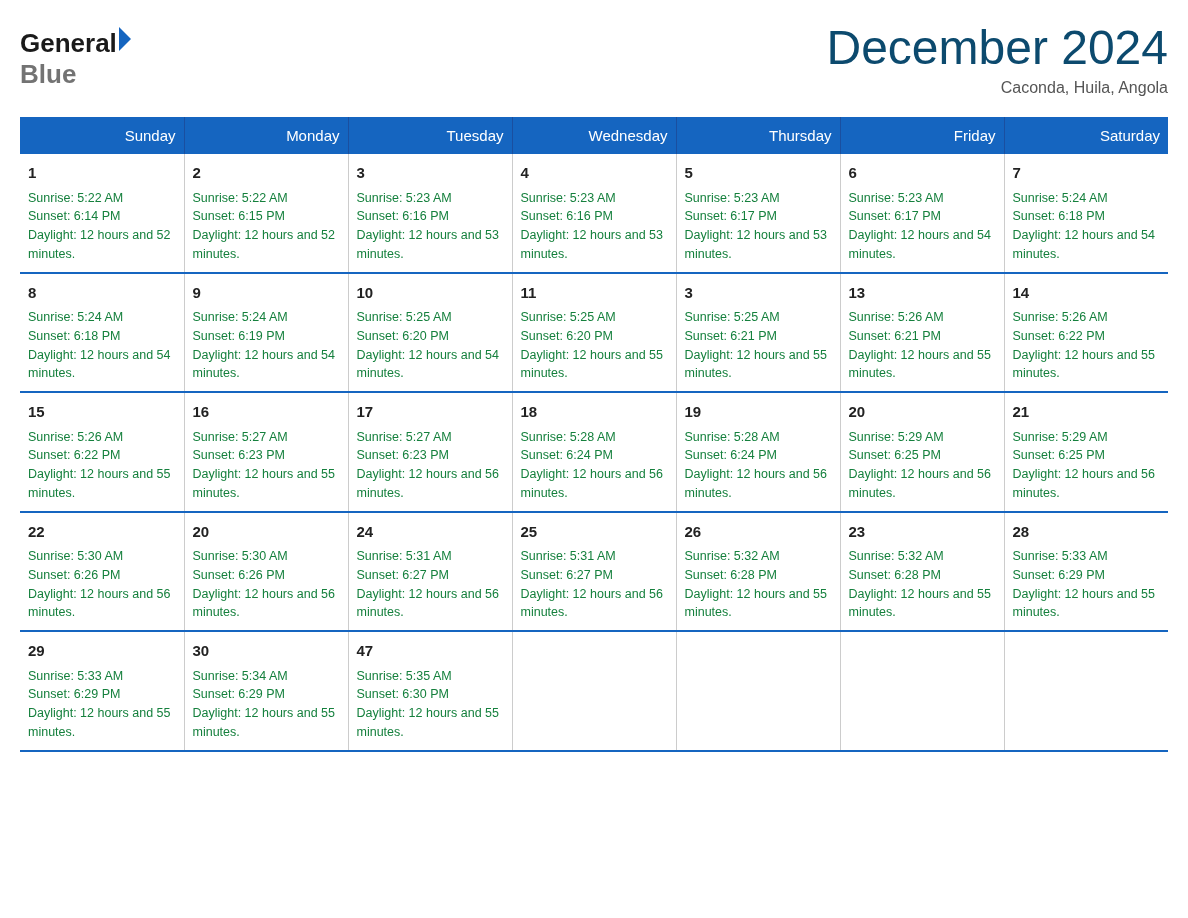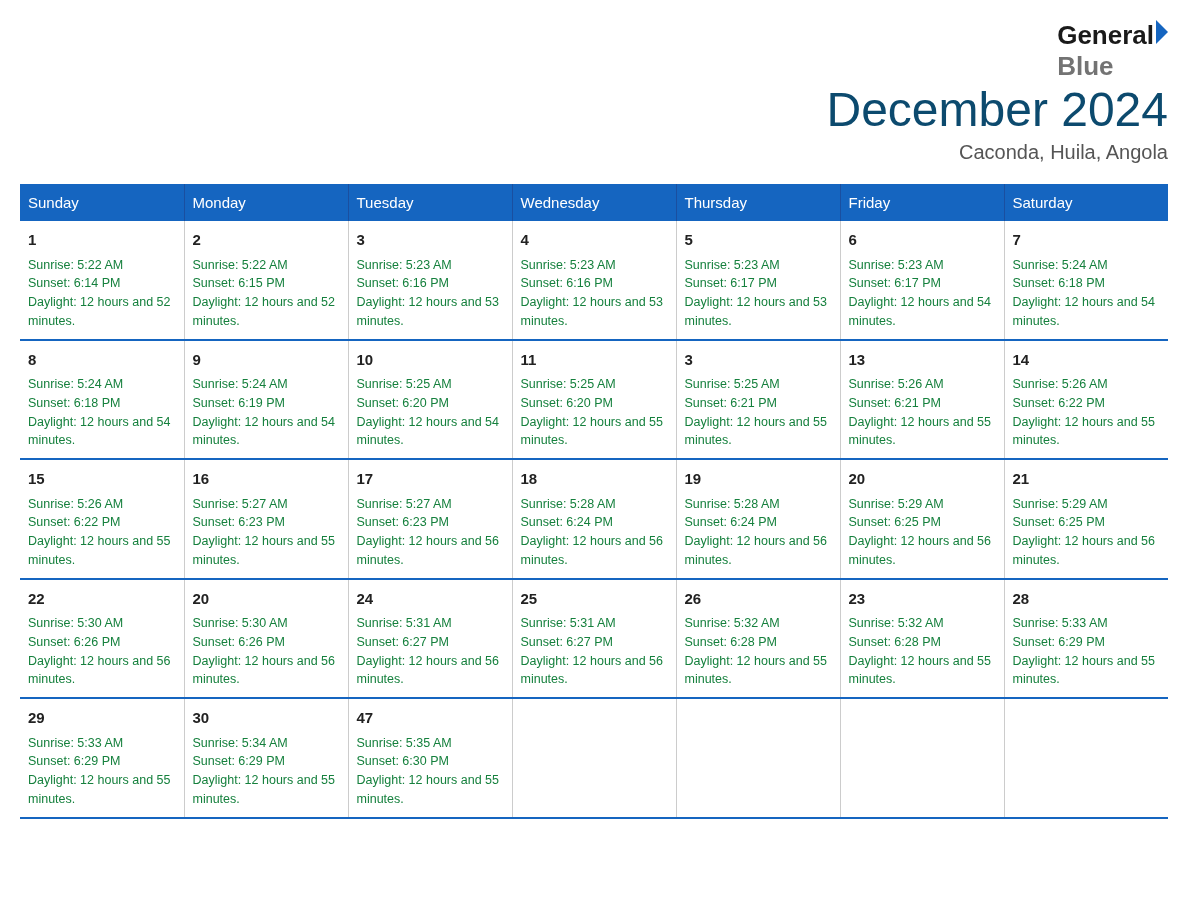--- a/index.html
+++ b/index.html
@@ -6,23 +6,22 @@
     body {
       font-family: Arial, sans-serif;
       background: #fff;
       padding: 20px;
       width: 1188px;
       min-height: 918px;
     }
     .header {
       display: flex;
       justify-content: space-between;
-      align-items: flex-end;
+      align-items: center;
       margin-bottom: 20px;
-      flex-direction: column;
     }
     .logo-text-general {
       font-size: 26px;
       font-weight: bold;
       color: #1a1a1a;
     }
     .logo-text-blue {
       font-size: 26px;
       font-weight: bold;
       color: #737373;
@@ -46,36 +45,36 @@
     }
     .title-area {
       text-align: right;
     }
     .month-title {
       font-size: 48px;
       font-weight: normal;
       color: #0c4a6e;
     }
     .location {
-      font-size: 20px;
+      font-size: 16px;
       color: #555;
       margin-top: 4px;
     }
     table {
       width: 100%;
       border-collapse: collapse;
       font-size: 13px;
     }
     thead tr {
       background-color: #1565c0;
       color: #fff;
     }
     thead th {
       padding: 10px 8px;
-      text-align: left;
+      text-align: right;
       font-weight: normal;
       font-size: 15px;
       border-right: 1px solid #1a4fa0;
     }
     thead th:last-child {
       border-right: none;
     }
     tbody tr {
       vertical-align: top;
       border-bottom: 2px solid #1565c0;

